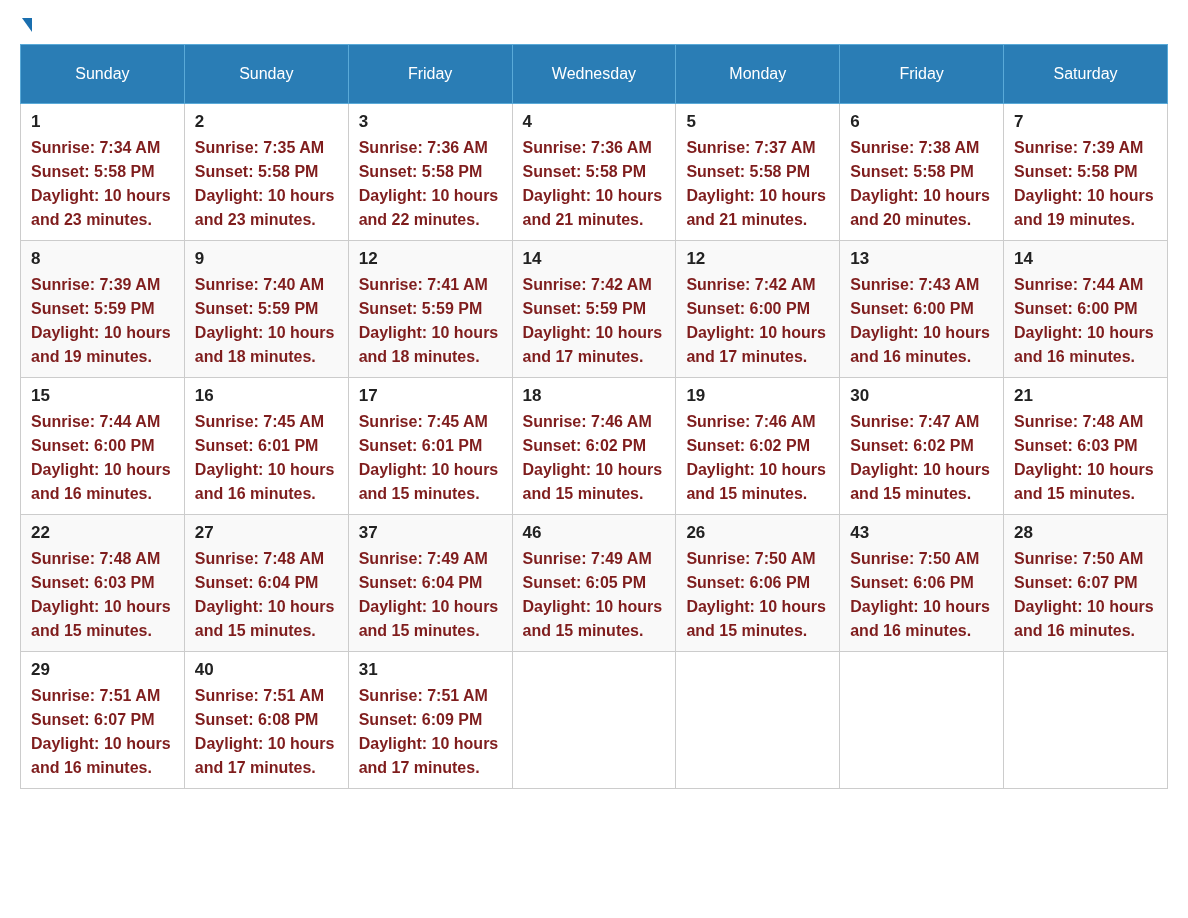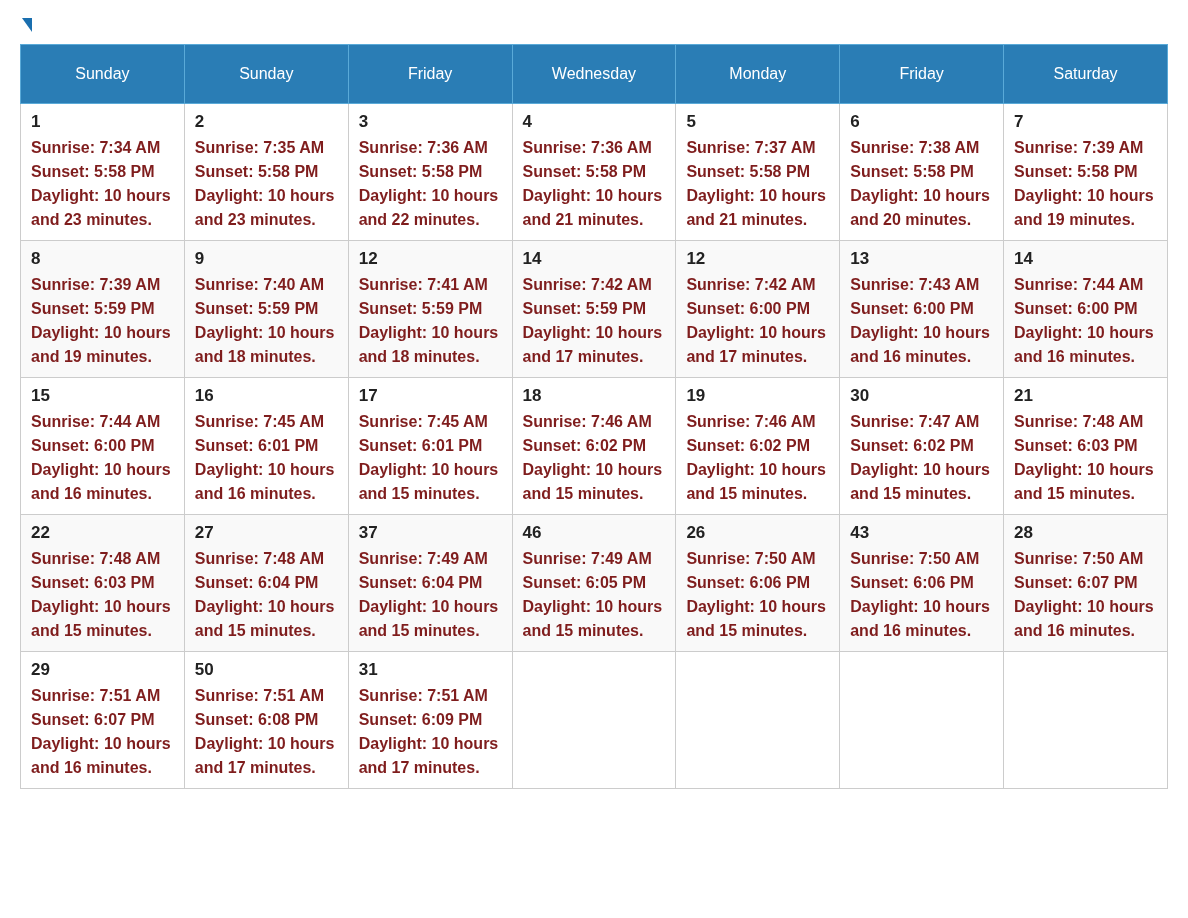--- a/index.html
+++ b/index.html
@@ -260,21 +260,21 @@
         <span class="day-number">28</span>
         <span class="day-info">Sunrise: 7:50 AM<br>Sunset: 6:07 PM<br>Daylight: 10 hours and 16 minutes.</span>
       </td>
       </tr>
       <tr>
         <td>
         <span class="day-number">29</span>
         <span class="day-info">Sunrise: 7:51 AM<br>Sunset: 6:07 PM<br>Daylight: 10 hours and 16 minutes.</span>
       </td>
         <td>
-        <span class="day-number">50</span>
+        <span class="day-number">40</span>
         <span class="day-info">Sunrise: 7:51 AM<br>Sunset: 6:08 PM<br>Daylight: 10 hours and 17 minutes.</span>
       </td>
         <td>
         <span class="day-number">31</span>
         <span class="day-info">Sunrise: 7:51 AM<br>Sunset: 6:09 PM<br>Daylight: 10 hours and 17 minutes.</span>
       </td>
         <td class="empty-cell"></td>
         <td class="empty-cell"></td>
         <td class="empty-cell"></td>
         <td class="empty-cell"></td>

